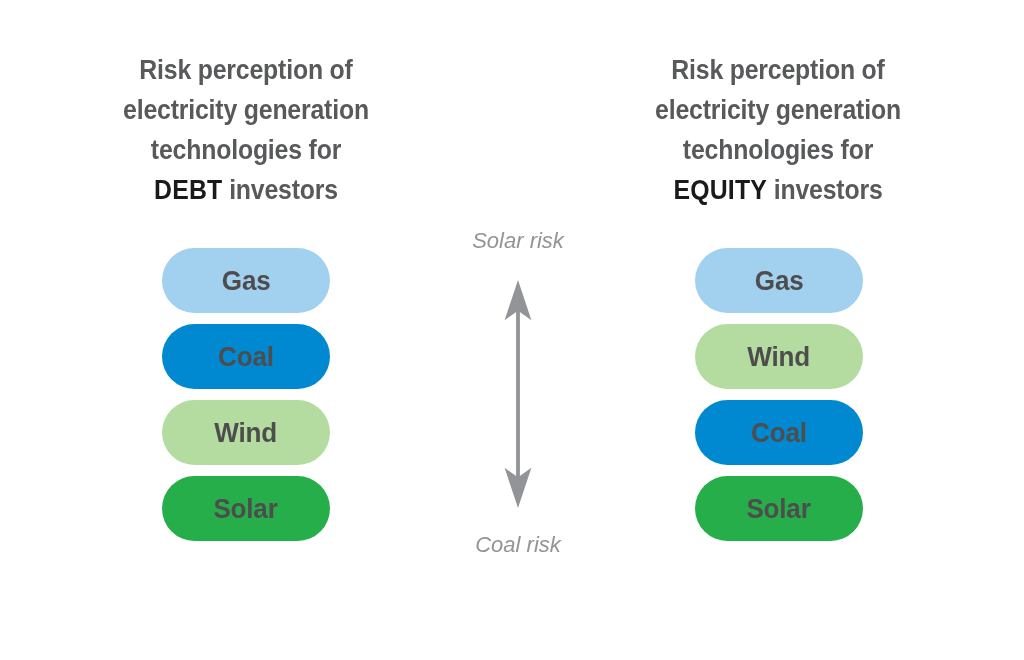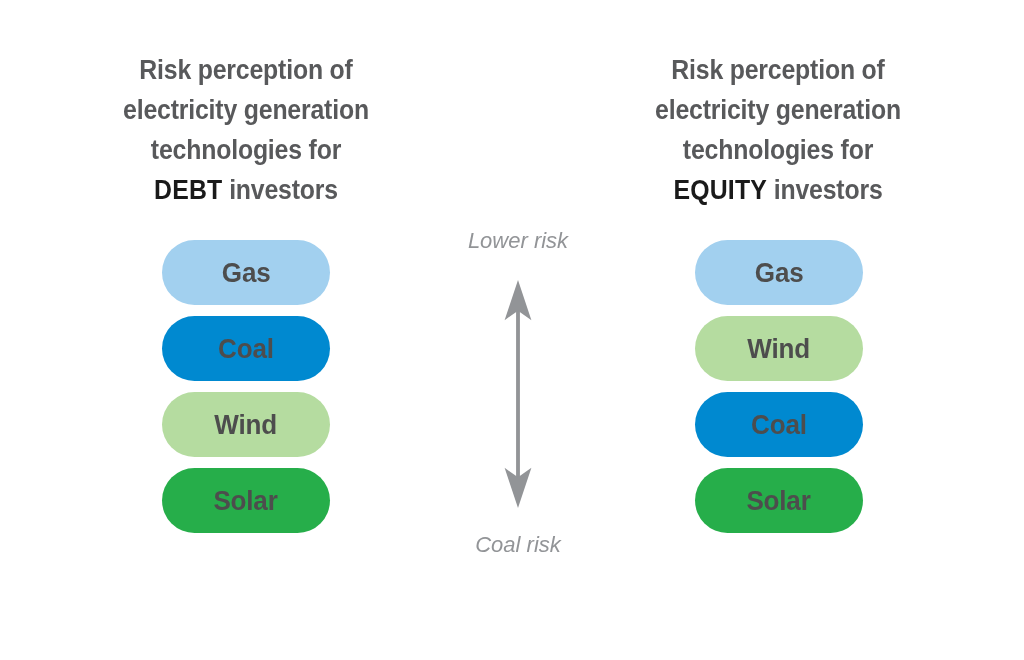--- a/index.html
+++ b/index.html
@@ -44,21 +44,21 @@
   .title-emph {
     color: #1A1A1A;
     font-weight: bold;
     letter-spacing: 0.2px;
   }
   .title-rest { color: #58595B; font-weight: bold; }
 
   
   .stack {
     position: absolute;
-    top: 240px;
+    top: 248px;
     width: 168px;
     display: flex;
     flex-direction: column;
     gap: 11px;
   }
   #stack-debt   { left: 162px; }
   #stack-equity { left: 695px; }
 
   .pill {
     position: relative;
@@ -133,21 +133,21 @@
     </div>
     <div class="pill" style="background-color: rgb(181, 220, 160);">
       <span class="pill-label">Wind</span>
     </div>
     <div class="pill" style="background-color: rgb(38, 174, 74);">
       <span class="pill-label">Solar</span>
     </div>
   </div>
 
   <div id="axis">
-    <div class="axis-label" id="axis-label-higher">Lower risk</div>
+    <div class="axis-label" id="axis-label-higher">Solar risk</div>
     <svg id="axis-arrow" width="34" height="238" viewBox="0 0 34 238">
       <rect x="15" y="20" width="4" height="198" fill="#929497"></rect>
       <path d="M17 0 L31 42 L17 32 L3 42 Z" fill="#929497"></path>
       <path d="M17 238 L31 196 L17 206 L3 196 Z" fill="#929497"></path>
     </svg>
     <div class="axis-label" id="axis-label-lower">Coal risk</div>
   </div>
 
   <div class="stack" id="stack-equity">
     <div class="pill" style="background-color: rgb(162, 208, 239);">

